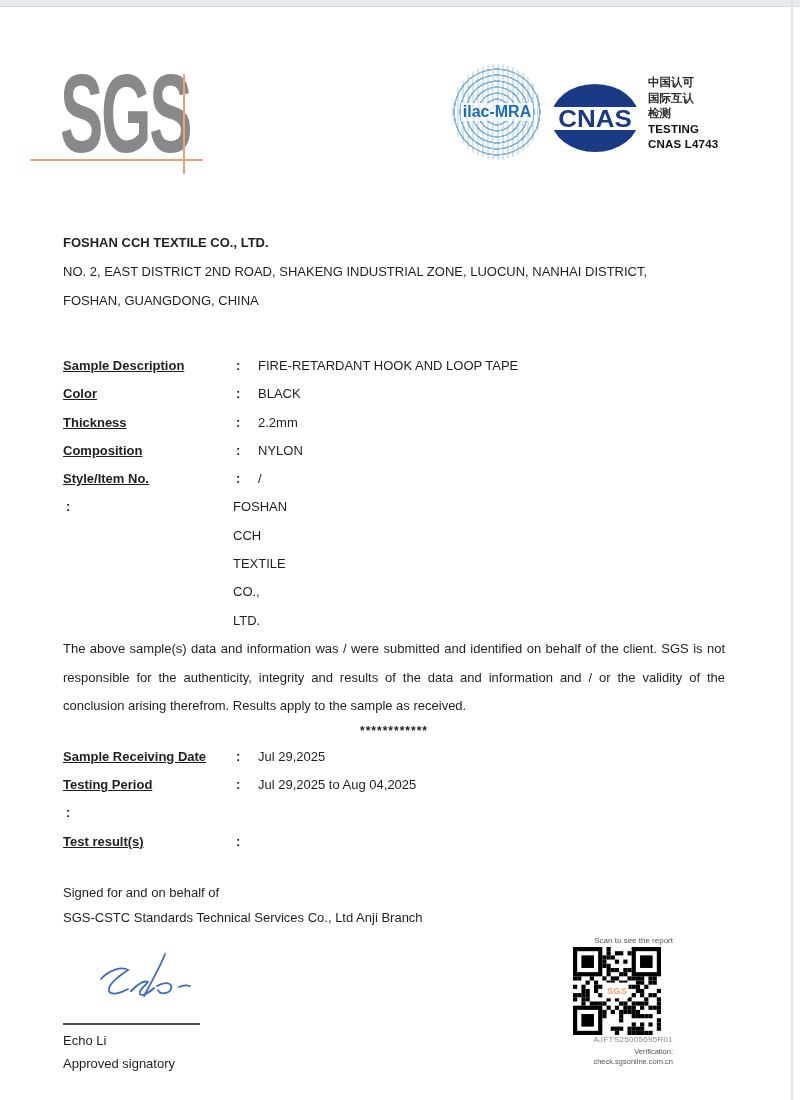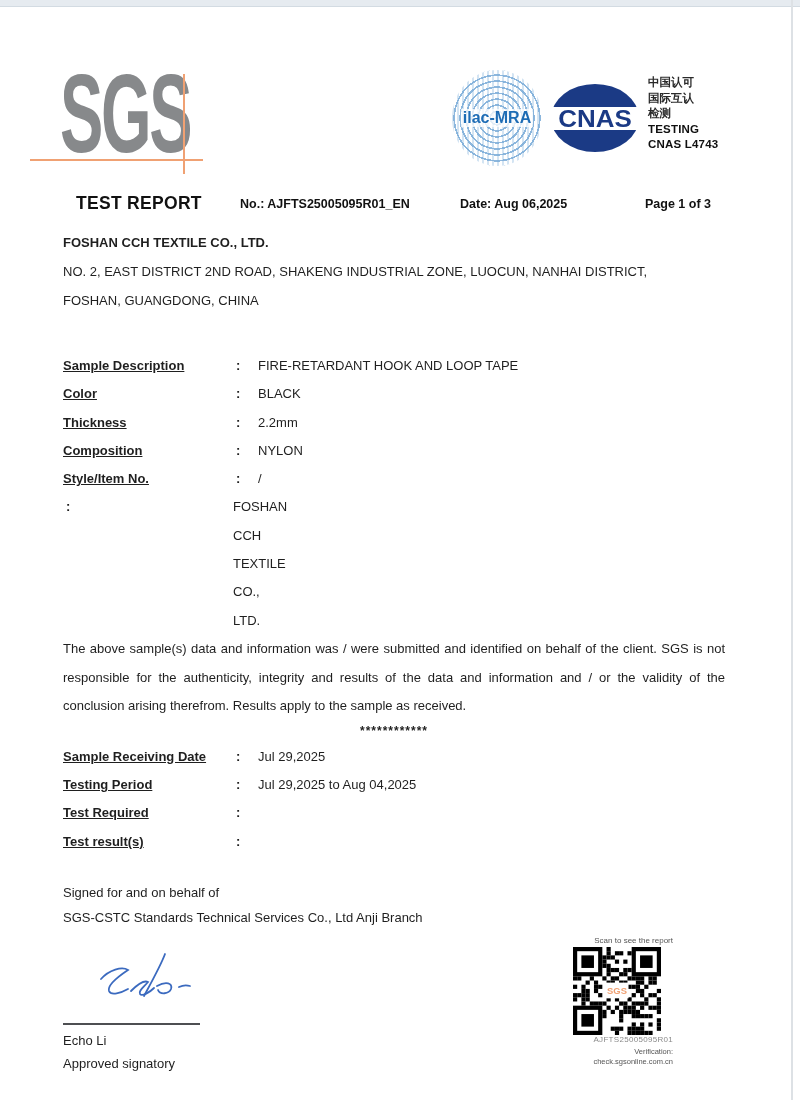--- a/index.html
+++ b/index.html
@@ -8,21 +8,21 @@
   .page { position:relative; width:800px; height:1100px; background:#fff; overflow:hidden; }
   .top-strip { position:absolute; top:0; left:0; right:0; height:7px; background:#e6ebf0; border-bottom:1px solid #d3dbe2; }
   .right-edge { position:absolute; top:0; right:7px; bottom:0; width:2px; background:#dde1e5; }
 
   
   .sgs-logo-text { position:absolute; left:60px; top:66px; font-size:112px; line-height:0.85;
       font-weight:bold; color:#87898b; letter-spacing:-4px; transform:scaleX(0.58); transform-origin:left top; }
   .sgs-hline { position:absolute; left:30px; top:159px; width:173px; height:2px; background:#f0a173; }
   .sgs-vline { position:absolute; left:183px; top:74px; width:2px; height:100px; background:#f0a173; }
 
-  .ilac-logo { position:absolute; left:452px; top:70px; width:90px; height:96px; border-radius:50%;
+  .ilac-logo { position:absolute; left:452px; top:64px; width:90px; height:96px; border-radius:50%;
       background:
         repeating-radial-gradient(circle at 50% 50%, rgba(120,170,215,.85) 0 1.6px, rgba(255,255,255,0) 1.6px 6px),
         repeating-linear-gradient(90deg, rgba(130,178,220,.35) 0 2px, rgba(255,255,255,0) 2px 5px);
       display:flex; align-items:center; justify-content:center; }
   .ilac-logo span { font-size:16px; font-weight:bold; color:#1d6cb5; background:rgba(255,255,255,.75);
       padding:0 2px; letter-spacing:0; }
 
   .cnas-logo { position:absolute; left:551px; top:84px; width:88px; height:68px; }
   .cnas-ellipse { position:absolute; inset:0; border-radius:50%; background:#1b3a85; }
   .cnas-band { position:absolute; left:-4px; right:-4px; top:23px; height:23px; background:#fff; }
@@ -94,26 +94,20 @@
   </div>
 
   <div class="cert-text">
     <div class="cn">中国认可</div>
     <div class="cn">国际互认</div>
     <div class="cn">检测</div>
     <div class="en">TESTING</div>
     <div class="en">CNAS L4743</div>
   </div>
 
-  <div class="title-row">
-    <span class="tr-title">TEST REPORT</span>
-    <span class="tr-no">No.: AJFTS25005095R01_EN</span>
-    <span class="tr-date">Date: Aug 06,2025</span>
-    <span class="tr-page">Page 1 of 3</span>
-  </div>
 
   <div class="content">
     <div class="company-name">FOSHAN CCH TEXTILE CO., LTD.</div>
     <div class="addr">NO. 2, EAST DISTRICT 2ND ROAD, SHAKENG INDUSTRIAL ZONE, LUOCUN, NANHAI DISTRICT,</div>
     <div class="addr">FOSHAN, GUANGDONG, CHINA</div>
 
     <div class="spec-table">
       <div class="row">
         <span class="lbl">Sample Description</span>
         <span class="colon">:</span>
@@ -153,21 +147,20 @@
         <span class="lbl">Sample Receiving Date</span>
         <span class="colon">:</span>
         <span class="val">Jul 29,2025</span>
       </div>
       <div class="row">
         <span class="lbl">Testing Period</span>
         <span class="colon">:</span>
         <span class="val">Jul 29,2025 to Aug 04,2025</span>
       </div>
       <div class="row">
-        <span class="lbl">Test Required</span>
         <span class="colon">:</span>
       </div>
       <div class="row">
         <span class="lbl">Test result(s)</span>
         <span class="colon">:</span>
       </div>
     </div>
 
     <div class="signed">
       <div>Signed for and on behalf of</div>

